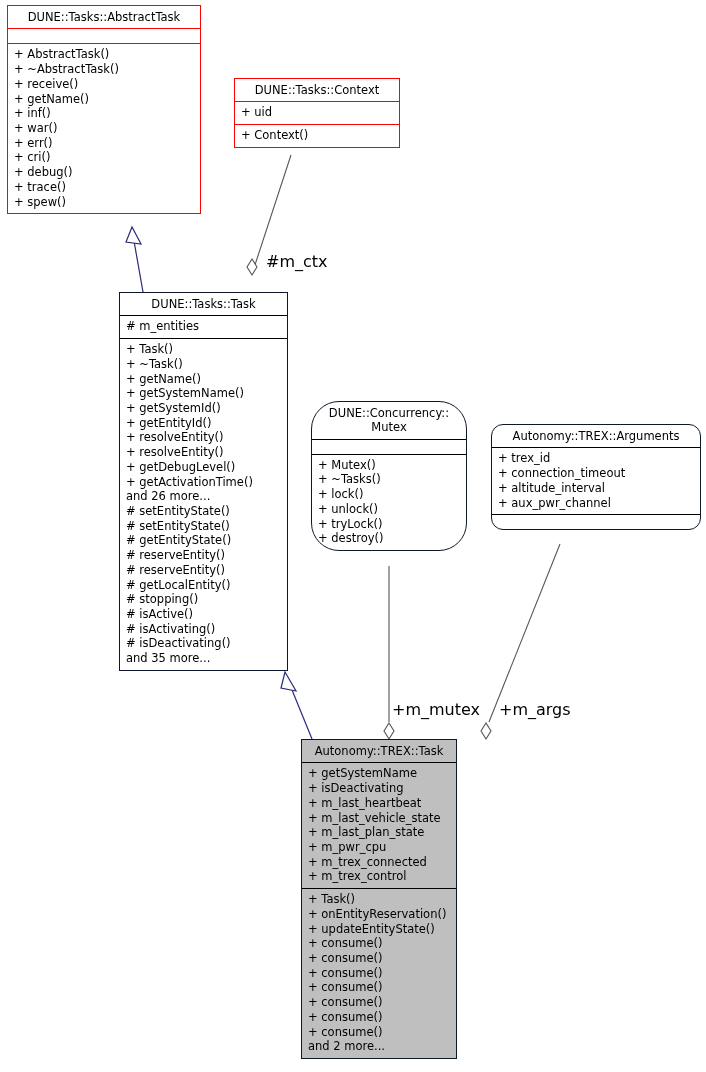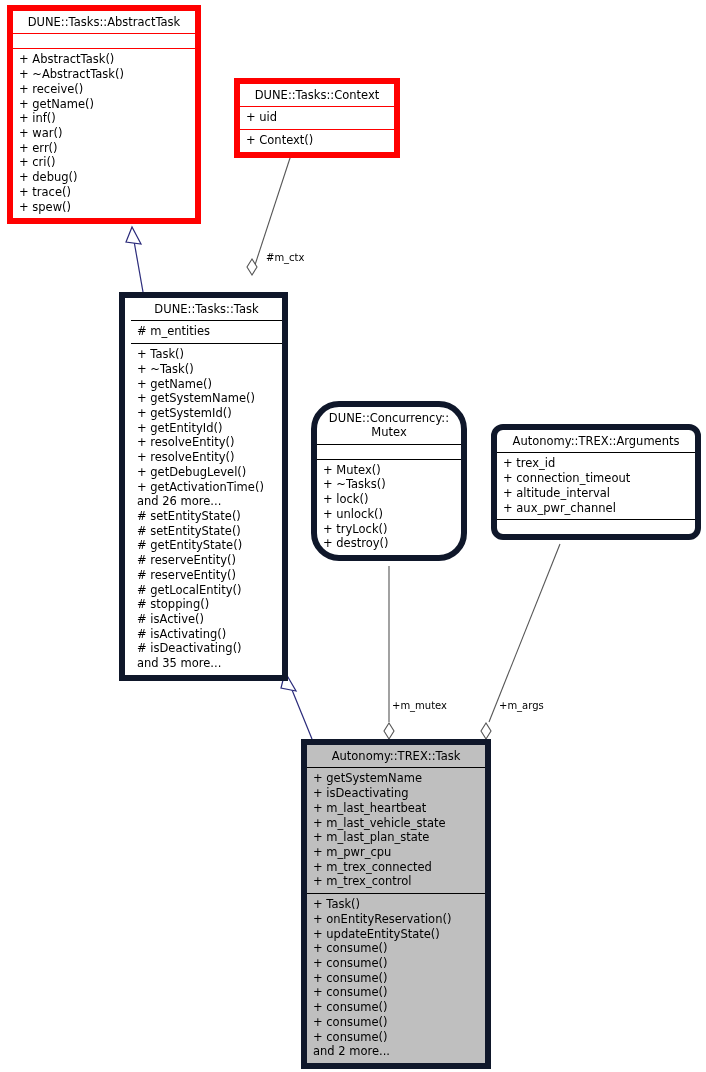--- a/index.html
+++ b/index.html
@@ -16,21 +16,21 @@
     position: relative;
     width: 706px;
     height: 1072px;
     overflow: hidden;
     background: #ffffff;
   }
   .uml-box {
     position: absolute;
     box-sizing: border-box;
     background: #ffffff;
-    border: 6px solid #0f172a;
+    border: 1px solid #0f172a;
   }
   .uml-box.red {
     border-color: #ff0000;
   }
   .uml-box.grey {
     background: #bfbfbf;
   }
   .uml-title {
     box-sizing: border-box;
     padding: 4px 6px;
@@ -53,21 +53,21 @@
   .uml-section.empty {
     height: 14px;
     padding: 0;
   }
   .uml-row {
     line-height: 1.28;
     white-space: pre;
   }
   .edge-label {
     position: absolute;
-    font-size: 10px;
+    font-size: 16px;
     color: #000000;
     white-space: pre;
   }
   svg.lines {
     position: absolute;
     left: 0;
     top: 0;
     width: 706px;
     height: 1072px;
     overflow: visible;
@@ -121,21 +121,21 @@
     <div class="uml-sep"></div>
     <div class="uml-section">
       <div class="uml-row">+ uid</div>
     </div>
     <div class="uml-sep"></div>
     <div class="uml-section">
       <div class="uml-row">+ Context()</div>
     </div>
   </div>
 
-  <div class="uml-box" style="left:119px; top:292px; width:169px;padding-left:6px;">
+  <div class="uml-box" style="left:119px; top:292px; width:169px;">
     <div class="uml-title">DUNE::Tasks::Task</div>
     <div class="uml-sep"></div>
     <div class="uml-section">
       <div class="uml-row"># m_entities</div>
     </div>
     <div class="uml-sep"></div>
     <div class="uml-section">
       <div class="uml-row">+ Task()</div>
       <div class="uml-row">+ ~Task()</div>
       <div class="uml-row">+ getName()</div>
@@ -183,21 +183,21 @@
     <div class="uml-section">
       <div class="uml-row">+ trex_id</div>
       <div class="uml-row">+ connection_timeout</div>
       <div class="uml-row">+ altitude_interval</div>
       <div class="uml-row">+ aux_pwr_channel</div>
     </div>
     <div class="uml-sep"></div>
     <div class="uml-section empty"></div>
   </div>
 
-  <div class="uml-box grey" style="left:301px; top:739px; width:190px;">
+  <div class="uml-box grey" style="left:301px; top:739px; width:156px;">
     <div class="uml-title">Autonomy::TREX::Task</div>
     <div class="uml-sep"></div>
     <div class="uml-section">
       <div class="uml-row">+ getSystemName</div>
       <div class="uml-row">+ isDeactivating</div>
       <div class="uml-row">+ m_last_heartbeat</div>
       <div class="uml-row">+ m_last_vehicle_state</div>
       <div class="uml-row">+ m_last_plan_state</div>
       <div class="uml-row">+ m_pwr_cpu</div>
       <div class="uml-row">+ m_trex_connected</div>

